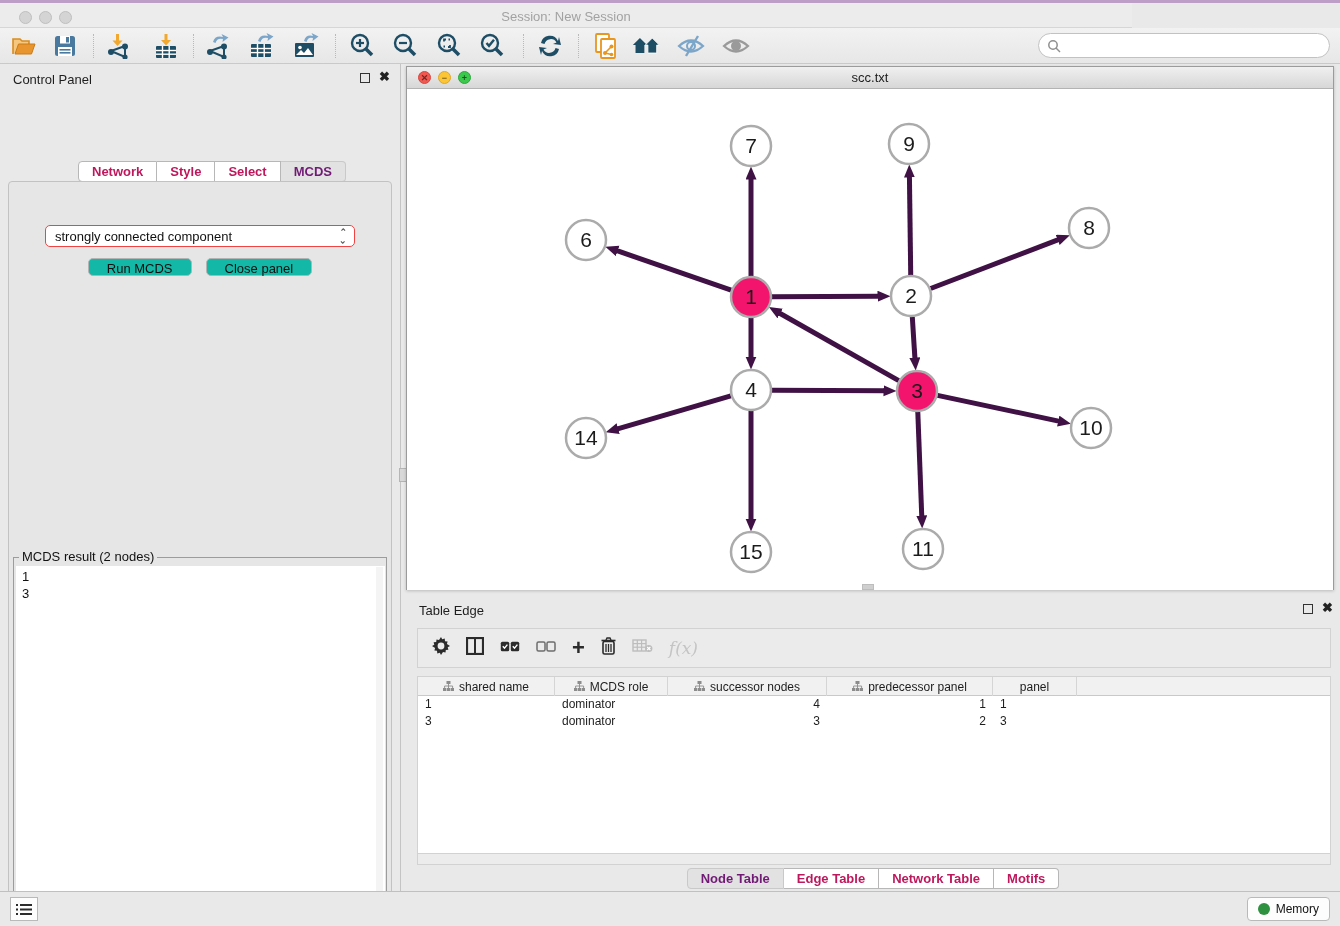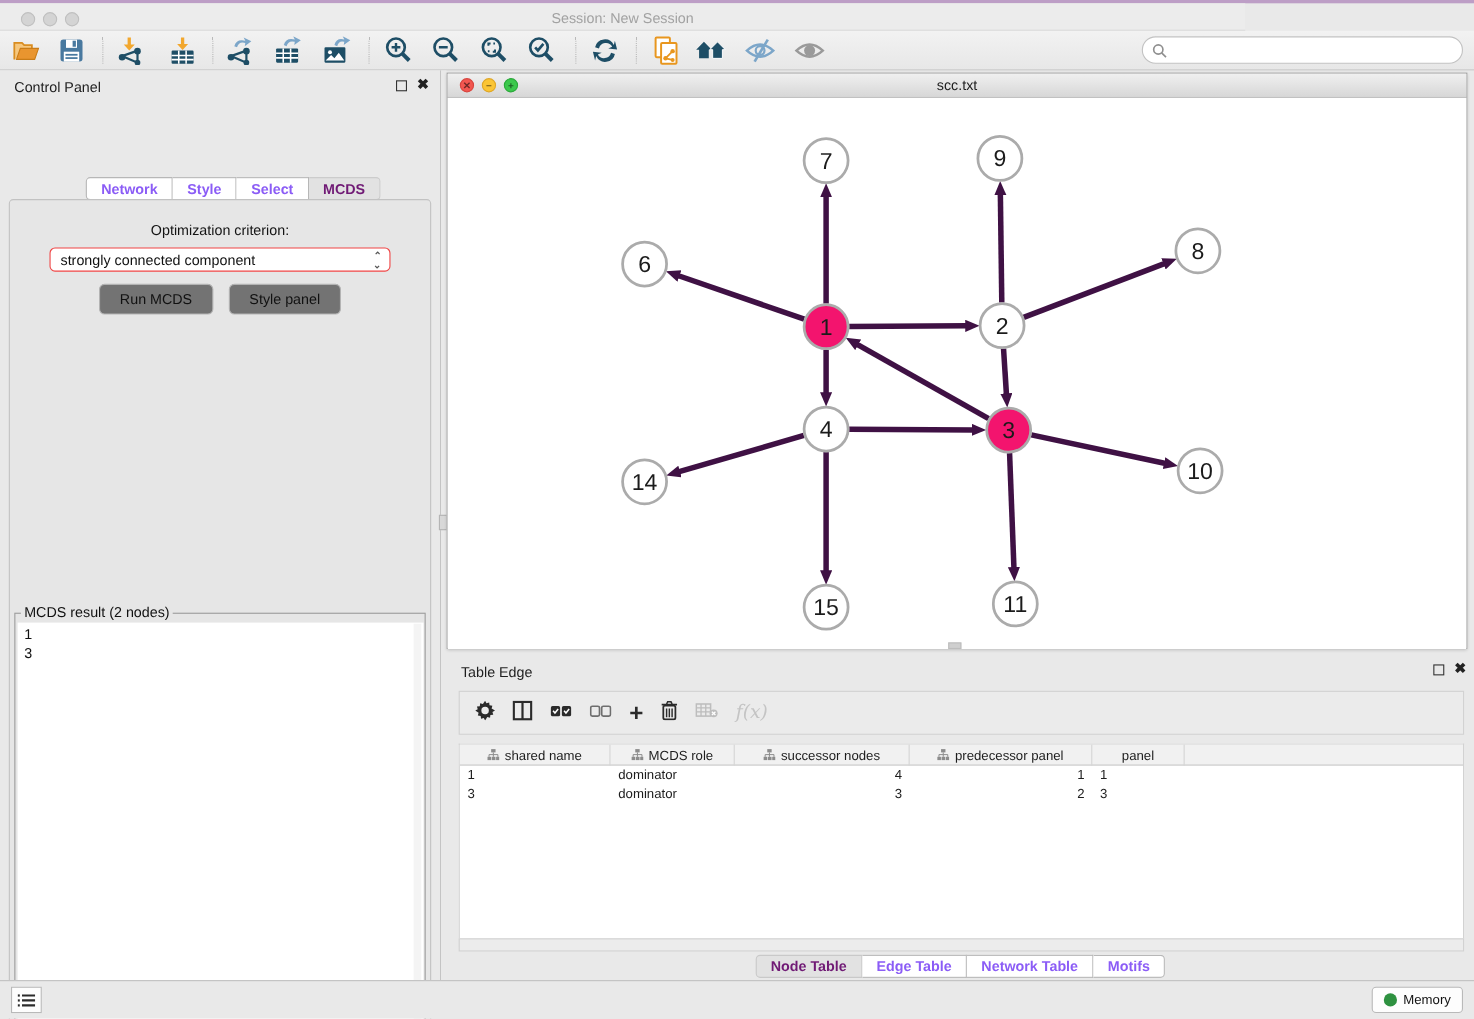--- a/index.html
+++ b/index.html
@@ -26,35 +26,35 @@
   .searchbox input { border:none; outline:none; flex:1; font-size:13px; background:transparent; padding-left:5px; }
 
   
   .cpanel { position:absolute; left:0; top:64px; width:401px; height:827px; background:#e9e9e9;
     border-right:1px solid #c4c4c4; }
   .panel-head { position:relative; height:30px; }
   .panel-title { position:absolute; left:13px; top:8px; font-size:13px; color:#1e1e1e; }
   .float-btn { position:absolute; top:9px; width:10px; height:10px; border:1.5px solid #333; background:transparent; }
   .close-btn { position:absolute; top:5px; font-size:13px; font-weight:bold; color:#222; }
   .tabrow { position:absolute; display:flex; }
-  .tab { height:21px; line-height:19px; padding:0 13px; font-size:13px; font-weight:600; color:#8b5cf6;
+  .tab { height:21px; line-height:19px; padding:0 13px; font-size:13px; font-weight:600; color:#be185d;
     background:#fff; border:1px solid #b7b7b7; border-left:none; }
   .tab:first-child { border-left:1px solid #b7b7b7; border-radius:4px 0 0 4px; }
   .tab.last { border-radius:0 4px 4px 0; }
   .tab.disabled-active { background:#e2e2e2; color:#701a75; border-color:#c9c9c9; }
   .cp-body { position:absolute; left:8px; top:117px; width:384px; height:761px;
     background:#e6e6e6; border:1px solid #c2c2c2; border-radius:4px; }
   .opt-label { position:absolute; top:20px; width:100%; text-align:center; font-size:13px; color:#141414; }
   .dropdown { position:absolute; left:36px; top:43px; width:310px; height:22px; background:#fff;
     border:1px solid #ef4444; border-radius:5px; font-size:13px; color:#111;
     display:flex; align-items:center; padding-left:9px; }
   .dd-stepper { position:absolute; right:7px; top:2px; display:flex; flex-direction:column; line-height:8px;
     font-size:9px; color:#555; font-weight:bold; }
   .btnrow { position:absolute; top:76px; width:100%; display:flex; justify-content:center; gap:14px; }
-  .pushbtn { height:28px; padding:0 18px; background:#737373; border:1px solid #b3b3b3; border-radius:5px;
+  .pushbtn { height:18px; padding:0 18px; background:#14b8a6; border:1px solid #b3b3b3; border-radius:5px;
     font-size:13px; color:#111; line-height:20px; }
   .fieldset { position:absolute; left:4px; top:375px; width:374px; height:379px;
     border:1px solid #9c9c9c; background:#e6e6e6; }
   .fieldset legend { position:absolute; top:-9px; left:5px; font-size:13px; color:#111;
     background:#e6e6e6; padding:0 3px; }
   .result-area { position:absolute; left:2px; top:8px; width:369px; height:368px; background:#fff;
     font-size:13px; color:#111; padding:2px 0 0 6px; line-height:17px; white-space:pre; }
   .result-scroll { position:absolute; right:3px; top:9px; width:7px; height:366px; background:#f4f4f4; }
 
   
@@ -282,31 +282,30 @@
     <span class="float-btn" style="left:360px"></span>
     <span class="close-btn" style="left:379px">✖</span>
   </div>
   <div class="tabrow" style="left:78px; top:97px">
     <div class="tab">Network</div>
     <div class="tab">Style</div>
     <div class="tab">Select</div>
     <div class="tab last disabled-active">MCDS</div>
   </div>
   <div class="cp-body">
-    <div class="opt-label">Optimization criterion:</div>
     <div class="dropdown">
       <span>strongly connected component</span>
       <span class="dd-stepper">
           <span>⌃</span>
           <span style="transform:rotate(180deg)">⌃</span>
         </span>
     </div>
     <div class="btnrow">
       <button class="pushbtn">Run MCDS</button>
-      <button class="pushbtn">Style panel</button>
+      <button class="pushbtn">Close panel</button>
     </div>
     <div class="fieldset">
       <legend>MCDS result (2 nodes)</legend>
       <div class="result-area" id="result-area">1
 3</div>
       <div class="result-scroll"></div>
     </div>
   </div>
 </div>
 

